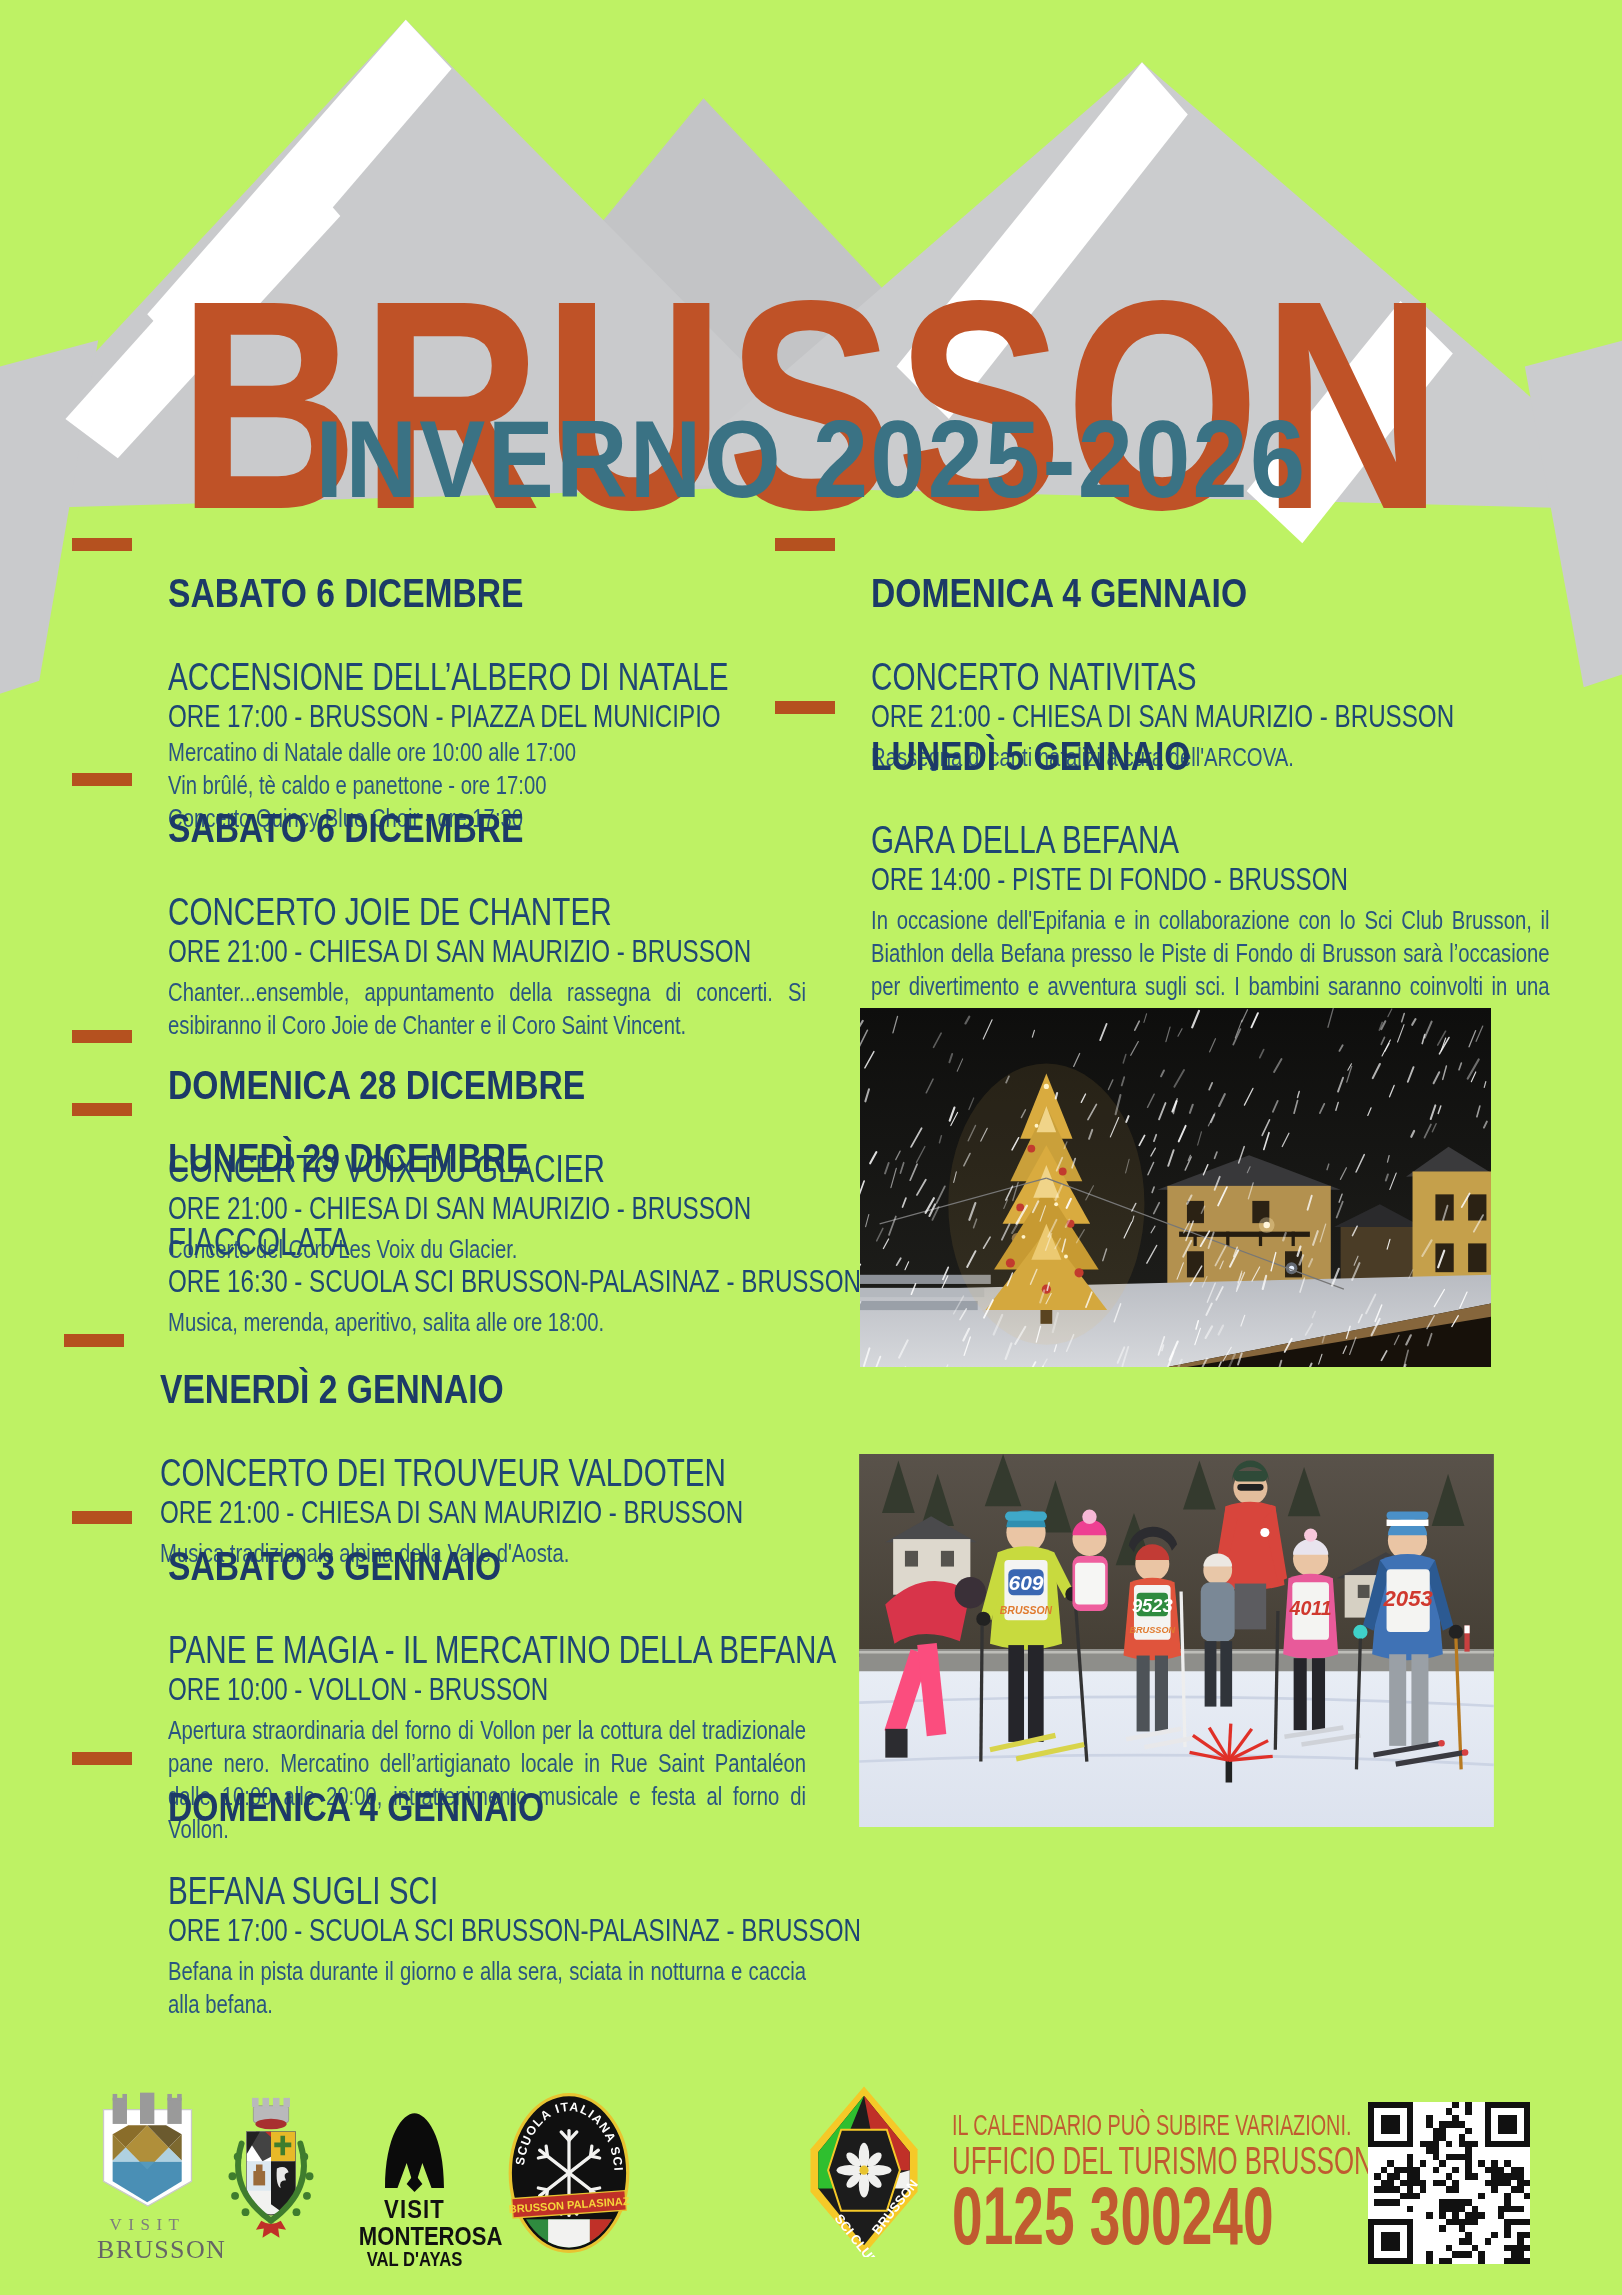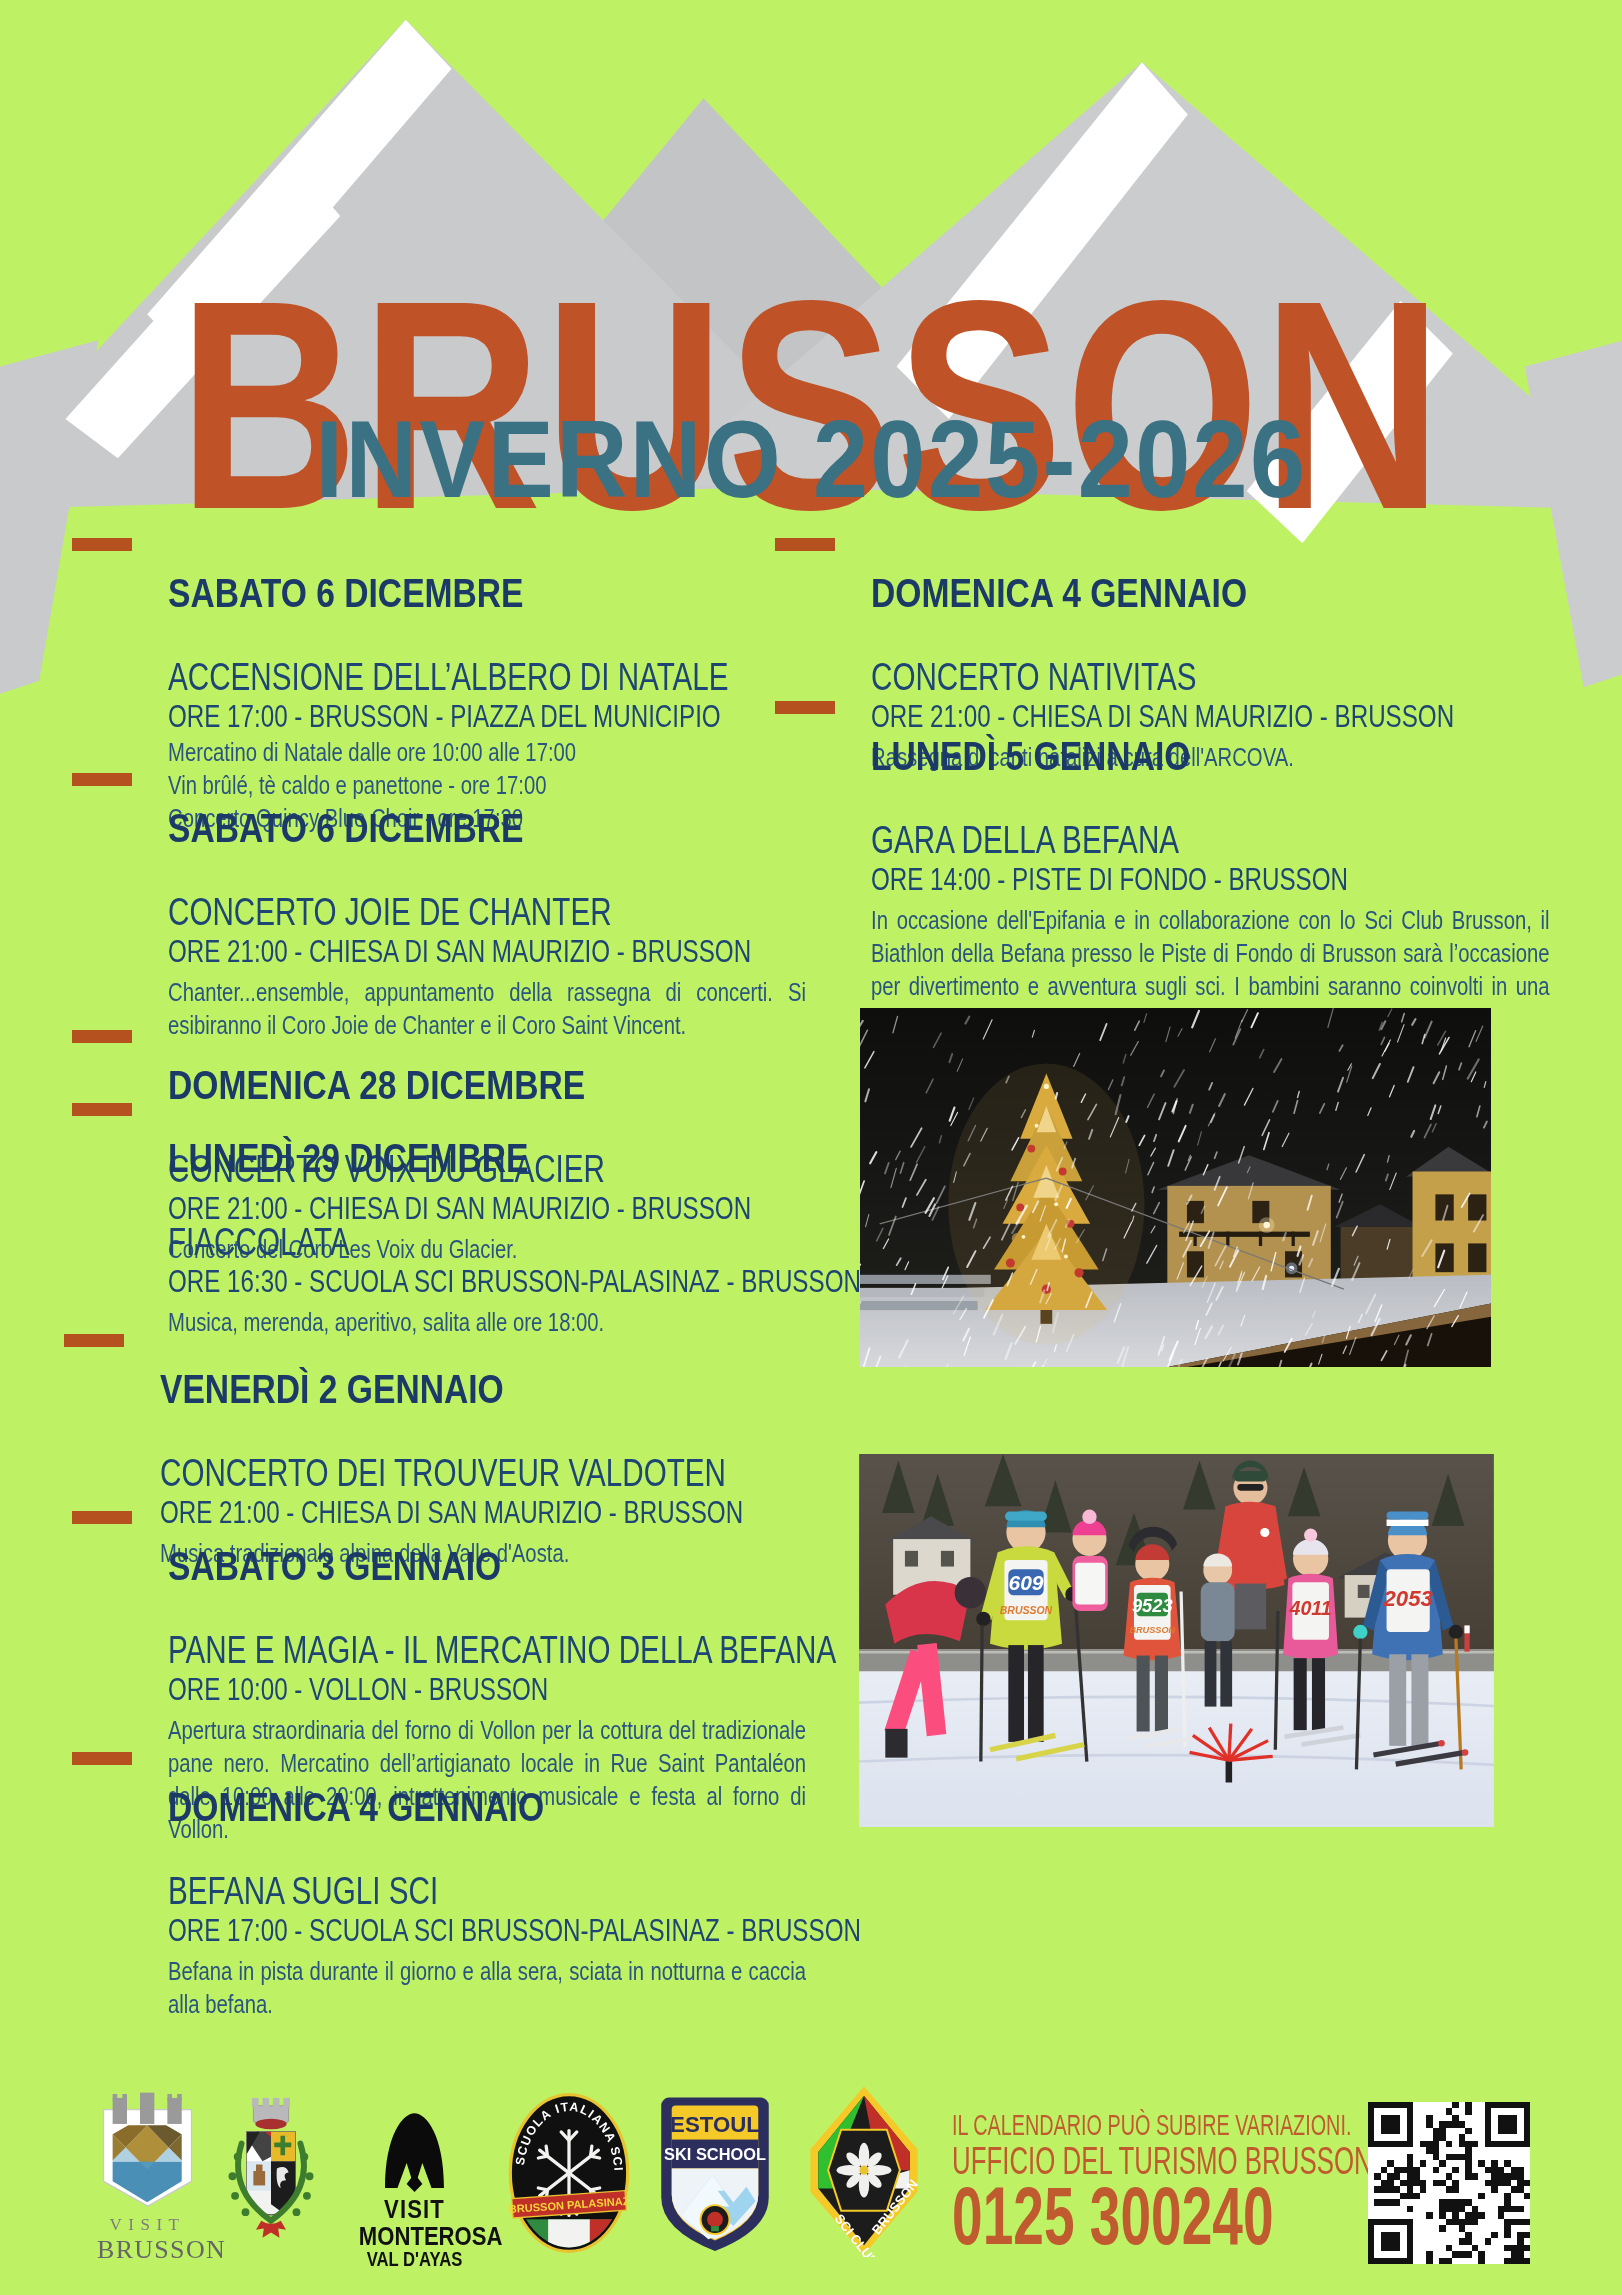--- a/index.html
+++ b/index.html
@@ -813,35 +813,20 @@
       <text font-size="19" font-weight="bold" fill="#ffffff" letter-spacing="2">
         <textPath href="#arcTop" startOffset="6%">SCUOLA ITALIANA SCI</textPath>
       </text>
       <g transform="rotate(-4 95 172)">
         <rect x="8" y="158" width="174" height="30" fill="#c03028" stroke="#e8c431" stroke-width="2"></rect>
         <text x="95" y="180" text-anchor="middle" font-size="17" font-weight="bold" fill="#f5d53a">BRUSSON PALASINAZ</text>
       </g>
     </svg>
   </div>
 
-  <div class="logo" style="left:656px;top:2091px;width:118px">
-    <svg width="118" height="164" viewBox="0 0 180 250">
-      <path d="M20,10 h140 a12,12 0 0 1 12,12 v140 q0,50 -82,82 q-82,-32 -82,-82 v-140 a12,12 0 0 1 12,-12 z" fill="#2c2f5e"></path>
-      <path d="M30,22 h120 a6,6 0 0 1 6,6 v130 q0,42 -66,70 q-66,-28 -66,-70 v-130 a6,6 0 0 1 6,-6 z" fill="#f5c928"></path>
-      <text x="90" y="62" text-anchor="middle" font-size="34" font-weight="bold" fill="#2c2f5e">ESTOUL</text>
-      <rect x="24" y="74" width="132" height="44" fill="#2c2f5e"></rect>
-      <text x="90" y="105" text-anchor="middle" font-size="25" font-weight="bold" fill="#ffffff">SKI SCHOOL</text>
-      <path d="M24,118 h132 v40 q0,40 -66,68 q-66,-28 -66,-68 z" fill="#eef3f8"></path>
-      <polygon points="38,190 86,128 118,170 138,146 152,168 118,206 80,226" fill="#9fd4ee"></polygon>
-      <polygon points="86,128 104,152 94,152 112,176 84,176 118,206 80,226 38,190" fill="#ffffff" opacity="0.85"></polygon>
-      <circle cx="90" cy="196" r="22" fill="#1c1c1c" stroke="#f5c928" stroke-width="3"></circle>
-      <circle cx="90" cy="196" r="12" fill="#c03028"></circle>
-      <rect x="84" y="206" width="12" height="8" fill="#2f8b3f"></rect>
-    </svg>
-  </div>
 
   <div class="logo" style="left:805px;top:2084px;width:118px">
     <svg width="118" height="173" viewBox="0 0 180 265">
       <polygon points="90,4 172,100 172,165 90,261 8,165 8,100" fill="#f5c928"></polygon>
       <polygon points="90,18 160,104 160,160 90,247 20,160 20,104" fill="#1c1c1c"></polygon>
       <polygon points="90,18 20,104 20,160 55,160 55,104" fill="#2fbf2f"></polygon>
       <polygon points="90,18 160,104 160,132 112,132" fill="#c03028"></polygon>
       <polygon points="160,132 160,160 112,160 112,146" fill="#f2f2f0"></polygon>
       <polygon points="55,70 125,70 145,132 125,194 55,194 35,132" fill="#1c1c1c" stroke="#f5c928" stroke-width="3"></polygon>
       <g fill="#f0f0ee">

